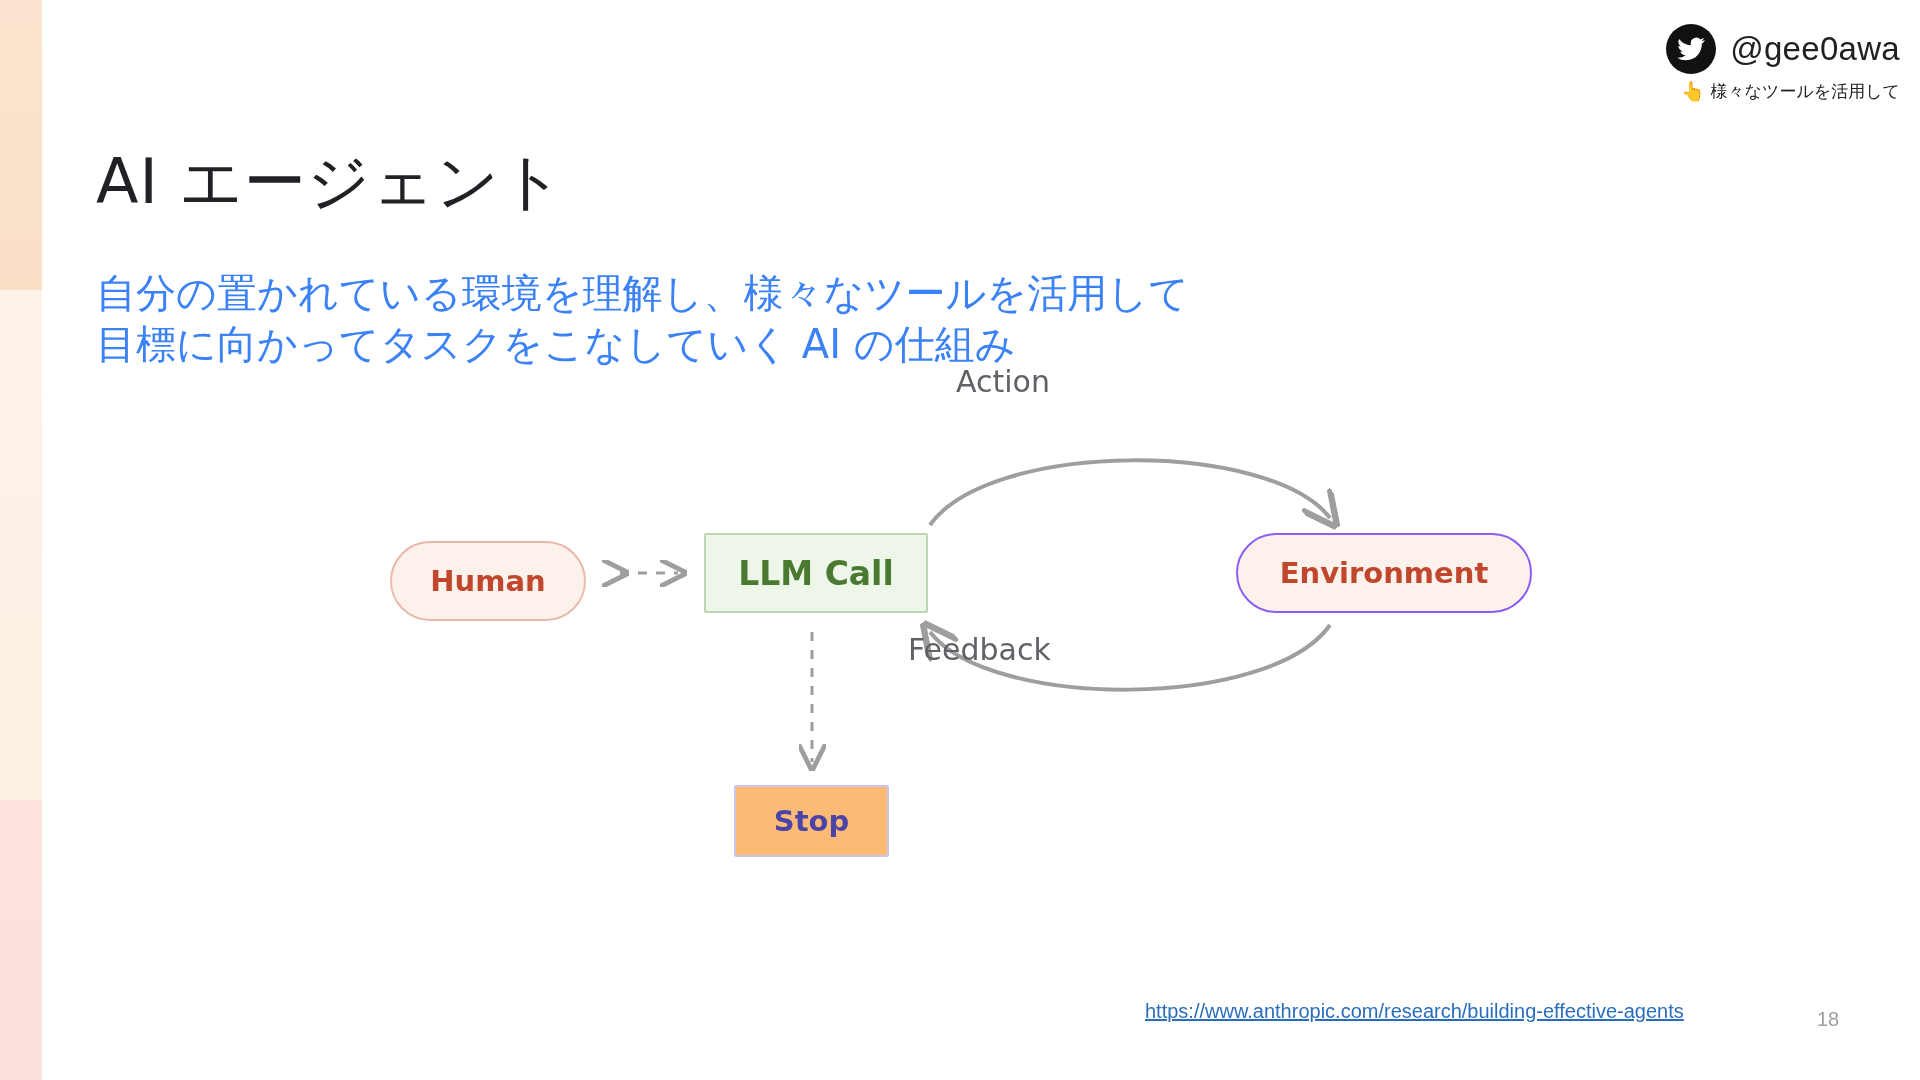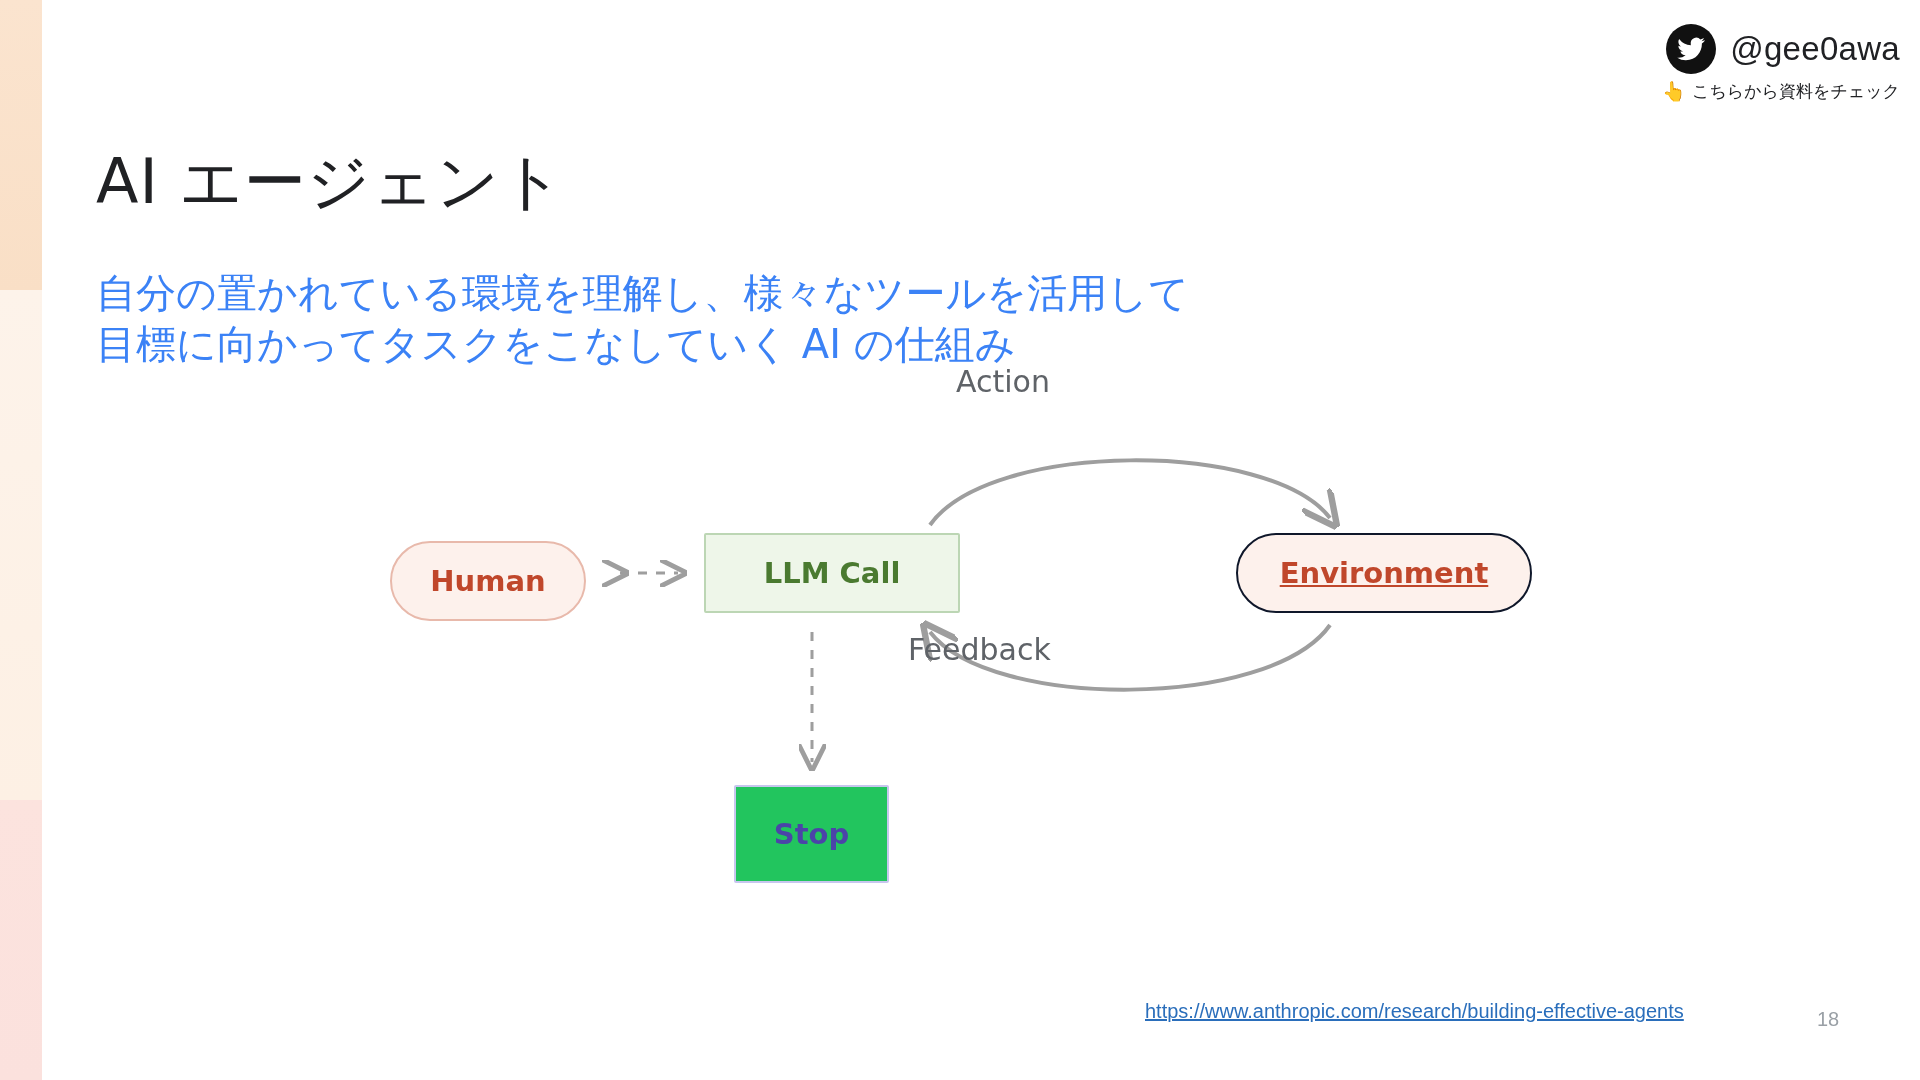--- a/index.html
+++ b/index.html
@@ -124,48 +124,47 @@
     border: 2px solid #e8b9ab;
     border-radius: 44px;
     background: #fdf1ec;
     color: #c0472b;
     font-size: 29px;
     margin-top: 8px;
   }
   .node-llm {
     left: 374px;
     top: 123px;
-    width: 256px;
+    width: 224px;
     height: 80px;
     border: 2px solid #bcd6b4;
     border-radius: 2px;
     background: #eef6e9;
     color: #4a7a30;
-    font-size: 29px;
+    font-size: 33px;
   }
   .node-env {
     left: 906px;
     top: 123px;
     width: 296px;
     height: 80px;
-    border: 2px solid #0f172a;
+    border: 2px solid #8b5cf6;
     border-radius: 44px;
     background: #fdf1ec;
     color: #c0472b;
     font-size: 29px;
-    text-decoration: underline;
   }
   .node-stop {
     left: 404px;
     top: 375px;
     width: 155px;
-    height: 98px;
+    height: 72px;
     border: 2px solid #c7c6ee;
     border-radius: 2px;
-    background: #22c55e;
+    background: #fdba74;
     color: #4b44a8;
     font-size: 29px;
   }
   .diagram-label {
     position: absolute;
     font-size: 30px;
     color: #5f6368;
     font-family: "DejaVu Sans", sans-serif;
   }
   .label-action { left: 610px; top: -46px; margin-left: 16px; }
@@ -206,21 +205,21 @@
     <div class="handle-row">
       <span class="twitter-icon">
         <svg width="30" height="30" viewBox="0 0 24 24" aria-hidden="true">
           <path fill="#ffffff" d="M23 4.9c-.8.4-1.7.6-2.6.8.9-.6 1.6-1.4 2-2.5-.9.5-1.8.9-2.9 1.1A4.5 4.5 0 0 0 11.8 8c0 .4 0 .7.1 1A12.8 12.8 0 0 1 2.5 3.9a4.5 4.5 0 0 0 1.4 6 4.4 4.4 0 0 1-2-.6v.1c0 2.2 1.5 4 3.6 4.4a4.6 4.6 0 0 1-2 .1 4.5 4.5 0 0 0 4.2 3.1A9 9 0 0 1 1 19a12.7 12.7 0 0 0 6.9 2c8.3 0 12.8-6.9 12.8-12.8v-.6c.9-.6 1.6-1.4 2.3-2.3z"></path>
         </svg>
       </span>
       <span class="handle-text">@gee0awa</span>
     </div>
     <div class="check-row">
       <span class="point-icon">👆</span>
-      <span>こちらから資料をチェック</span>
+      <span>様々なツールを活用して</span>
     </div>
   </div>
 
   <div class="title">AI エージェント</div>
   <div class="subtitle">自分の置かれている環境を理解し、様々なツールを活用して
 目標に向かってタスクをこなしていく AI の仕組み</div>
 
   <div class="diagram">
 
     <svg class="arrows" viewBox="0 0 1300 560">

